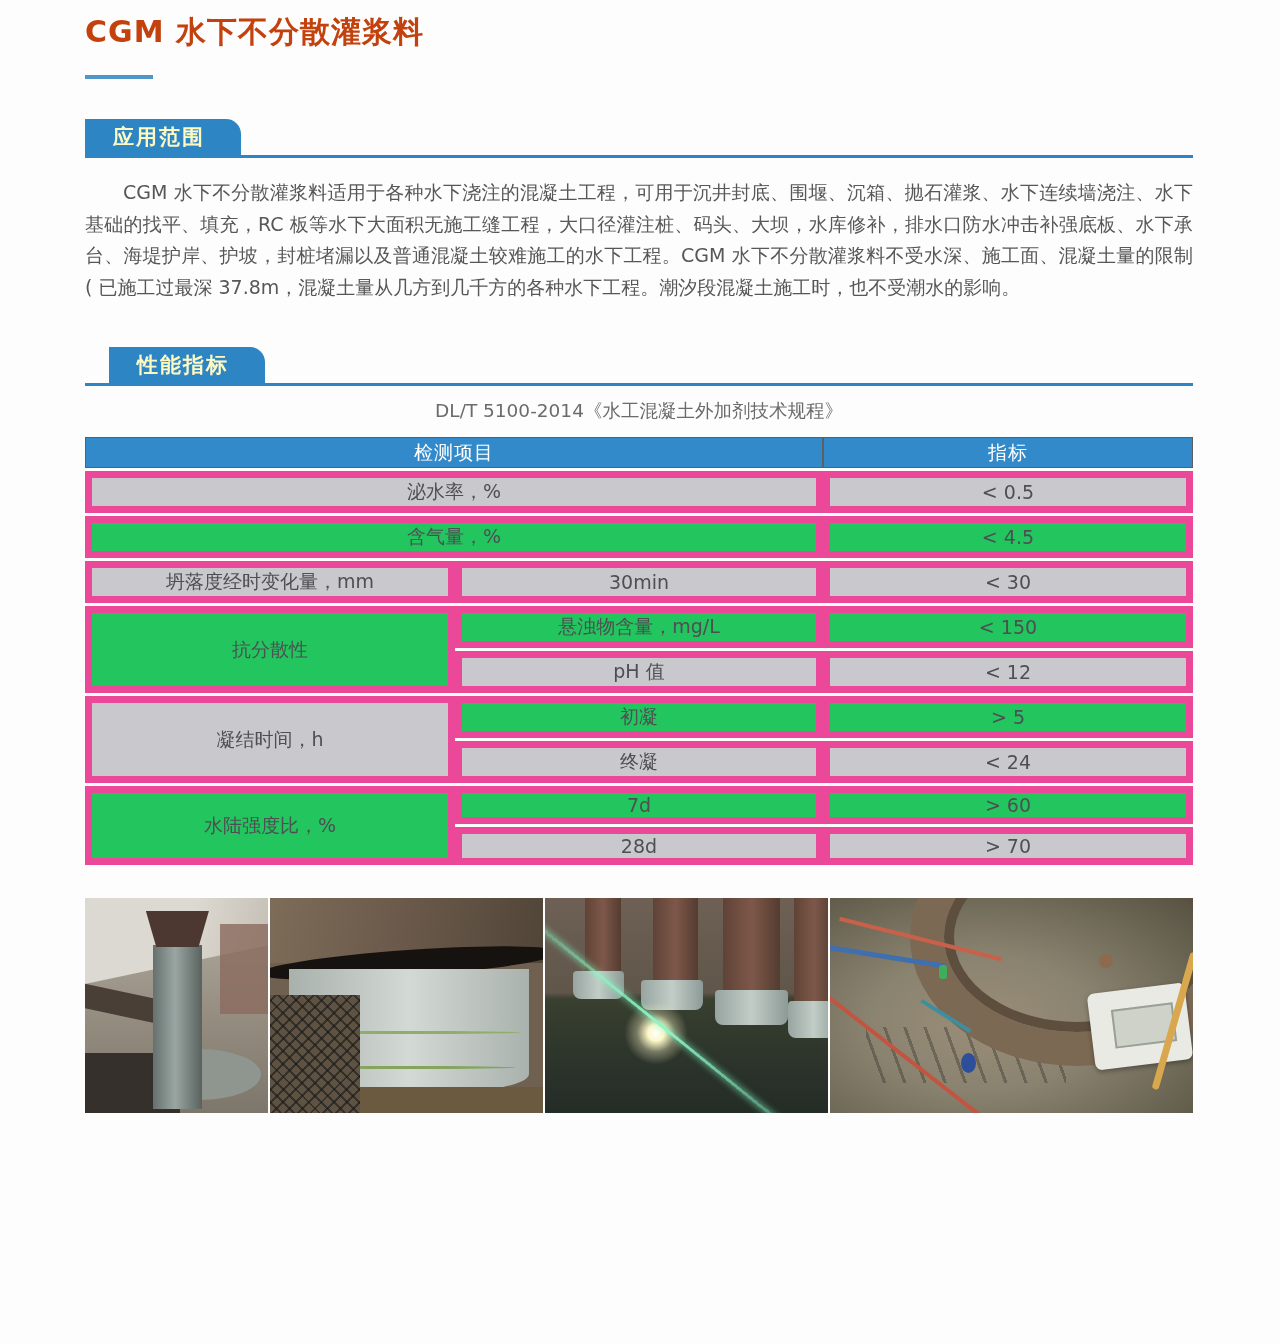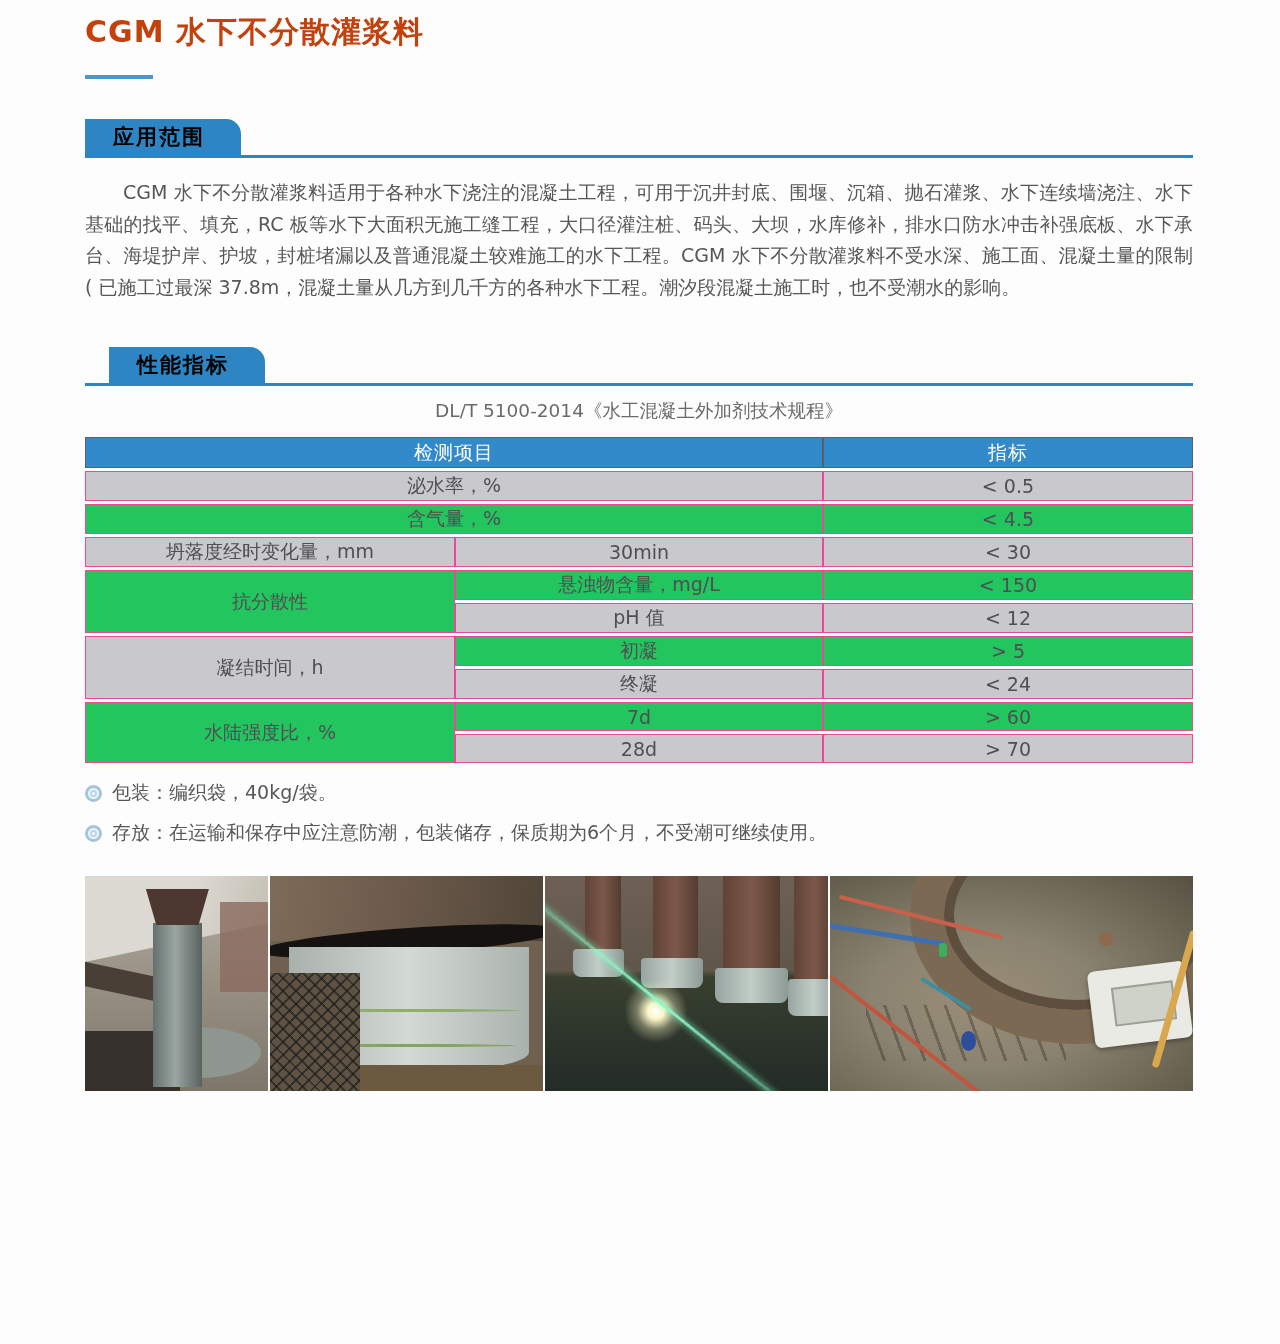--- a/index.html
+++ b/index.html
@@ -12,35 +12,35 @@
   .doc-title { padding-top:12px; color:#c2410c; font-size:30px; font-weight:bold; letter-spacing:1px; }
   .title-underline { width:68px; height:4px; background:#4f97c9; margin-top:22px; }
 
   
   .para { font-size:19px; line-height:31.5px; color:#565759; text-align:justify; text-indent:2em; }
   .intro { margin-top:46px; }
   .app-body { margin-top:19px; }
 
   
   .section-bar { border-bottom:3px solid #2d85c4; line-height:0; }
-  .section-tab { display:inline-block; background:#2d85c4; color:#000000; font-size:21px; font-weight:bold;
+  .section-tab { display:inline-block; background:#2d85c4; color:#fef9c3; font-size:21px; font-weight:bold;
                  line-height:36px; padding:0 36px 0 28px; border-radius:0 15px 0 0; letter-spacing:2px; }
   .sec-application { margin-top:40px; }
   .sec-performance { margin-top:44px;padding-left:24px; }
   .sec-packaging { margin-top:36px; }
 
   
   .standard { margin-top:12px; text-align:center; font-size:18.5px; color:#6a6b6d; }
 
   
   table.perf { width:100%; margin-top:11px; border-collapse:separate; border-spacing:0 3px; table-layout:fixed; }
   table.perf th { background:#338aca; color:#ffffff; font-size:19px; font-weight:normal;
                   height:31px; border:1px solid #5d6063; letter-spacing:1px; }
   table.perf td { font-size:19px; color:#4e4f52; text-align:center; height:29px;
-                  border:1px solid #ec4899; padding:1px 4px; }
+                  border:7px solid #ec4899; padding:1px 4px; }
   td.g { background:#c9c9cd; }
   td.w { background:#22c55e; }
 
   
   .bullet-line { display:flex; align-items:center; font-size:19px; color:#565759; margin-top:14px; }
   .ring { flex:0 0 auto; width:17px; height:17px; border:3px solid #a3c6d9; border-radius:50%;
           display:inline-flex; align-items:center; justify-content:center; margin-right:10px; background:#eef4f7; }
   .ring-inner { width:7px; height:7px; border:2px solid #b9d3e0; border-radius:50%; background:#fff; }
   .pack-list { margin-top:8px; }
 
@@ -177,34 +177,20 @@
           <td class="w">&gt; 60</td>
         </tr>
         <tr>
           <td class="g">28d</td>
           <td class="g">&gt; 70</td>
         </tr>
       </tbody>
     </table>
 
 
-    <div class="pack-list">
-      <div class="bullet-line">
-        <span class="ring">
-            <span class="ring-inner"></span>
-          </span>
-        <span>包装：编织袋，40kg/袋。</span>
-      </div>
-      <div class="bullet-line">
-        <span class="ring">
-            <span class="ring-inner"></span>
-          </span>
-        <span>存放：在运输和保存中应注意防潮，包装储存，保质期为6个月，不受潮可继续使用。</span>
-      </div>
-    </div>
 
     <div class="photos">
       <div class="photo p1" aria-label="施工现场：基坑中的灌注桩与护筒">
         <div class="sky"></div>
         <div class="wall"></div>
         <div class="basin"></div>
         <div class="beam"></div>
         <div class="dark-corner"></div>
         <div class="col"></div>
         <div class="cap"></div>

